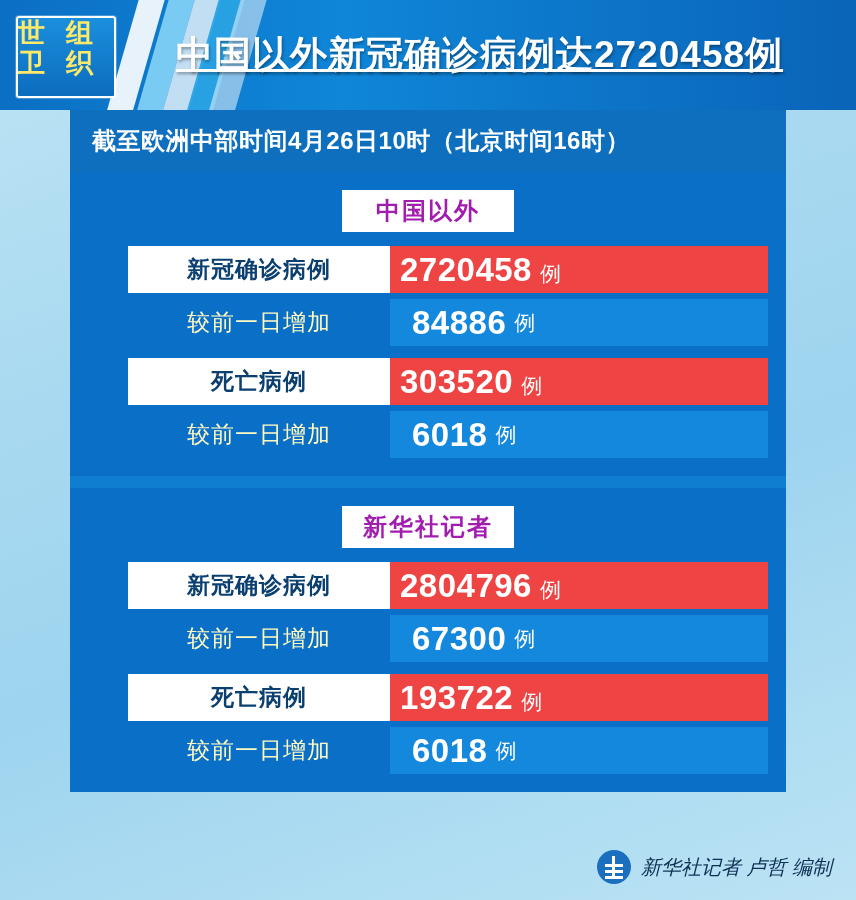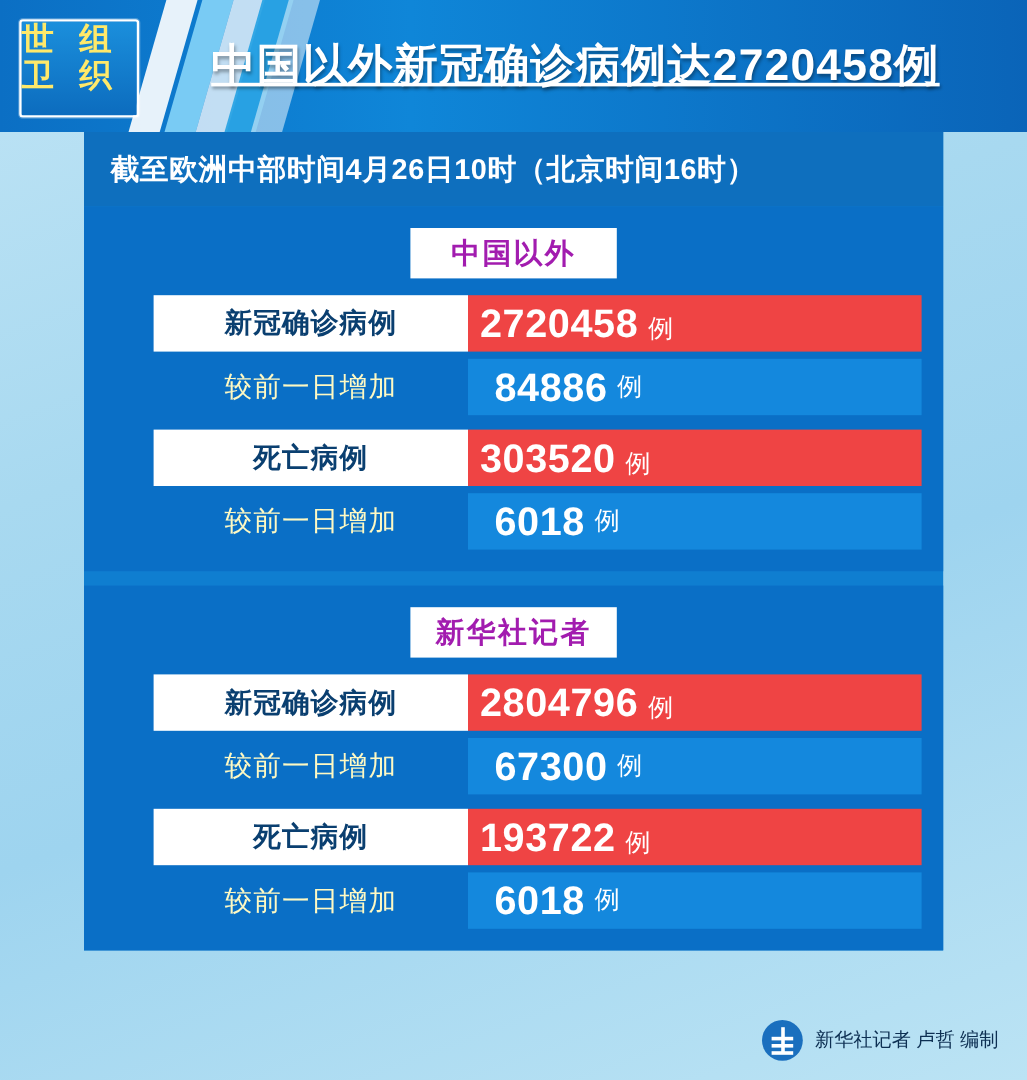--- a/index.html
+++ b/index.html
@@ -220,21 +220,22 @@
     position: absolute;
     left: 8px;
     top: 20px;
     width: 18px;
     height: 3px;
     background: #ffffff;
     box-shadow: 0 -6px 0 0 #ffffff, 0 6px 0 0 #ffffff;
   }
   .footer-text {
     color: #0d2f52;
-    font-size: 16px;
+    font-size: 20px;
+    font-style: italic;
   }
 </style>
 </head>
 <body>
 
 <div id="poster">
 
   <div class="header">
     <div class="header-stripes">
       <span style="left:120px;background:#ffffff;opacity:0.9;"></span>

